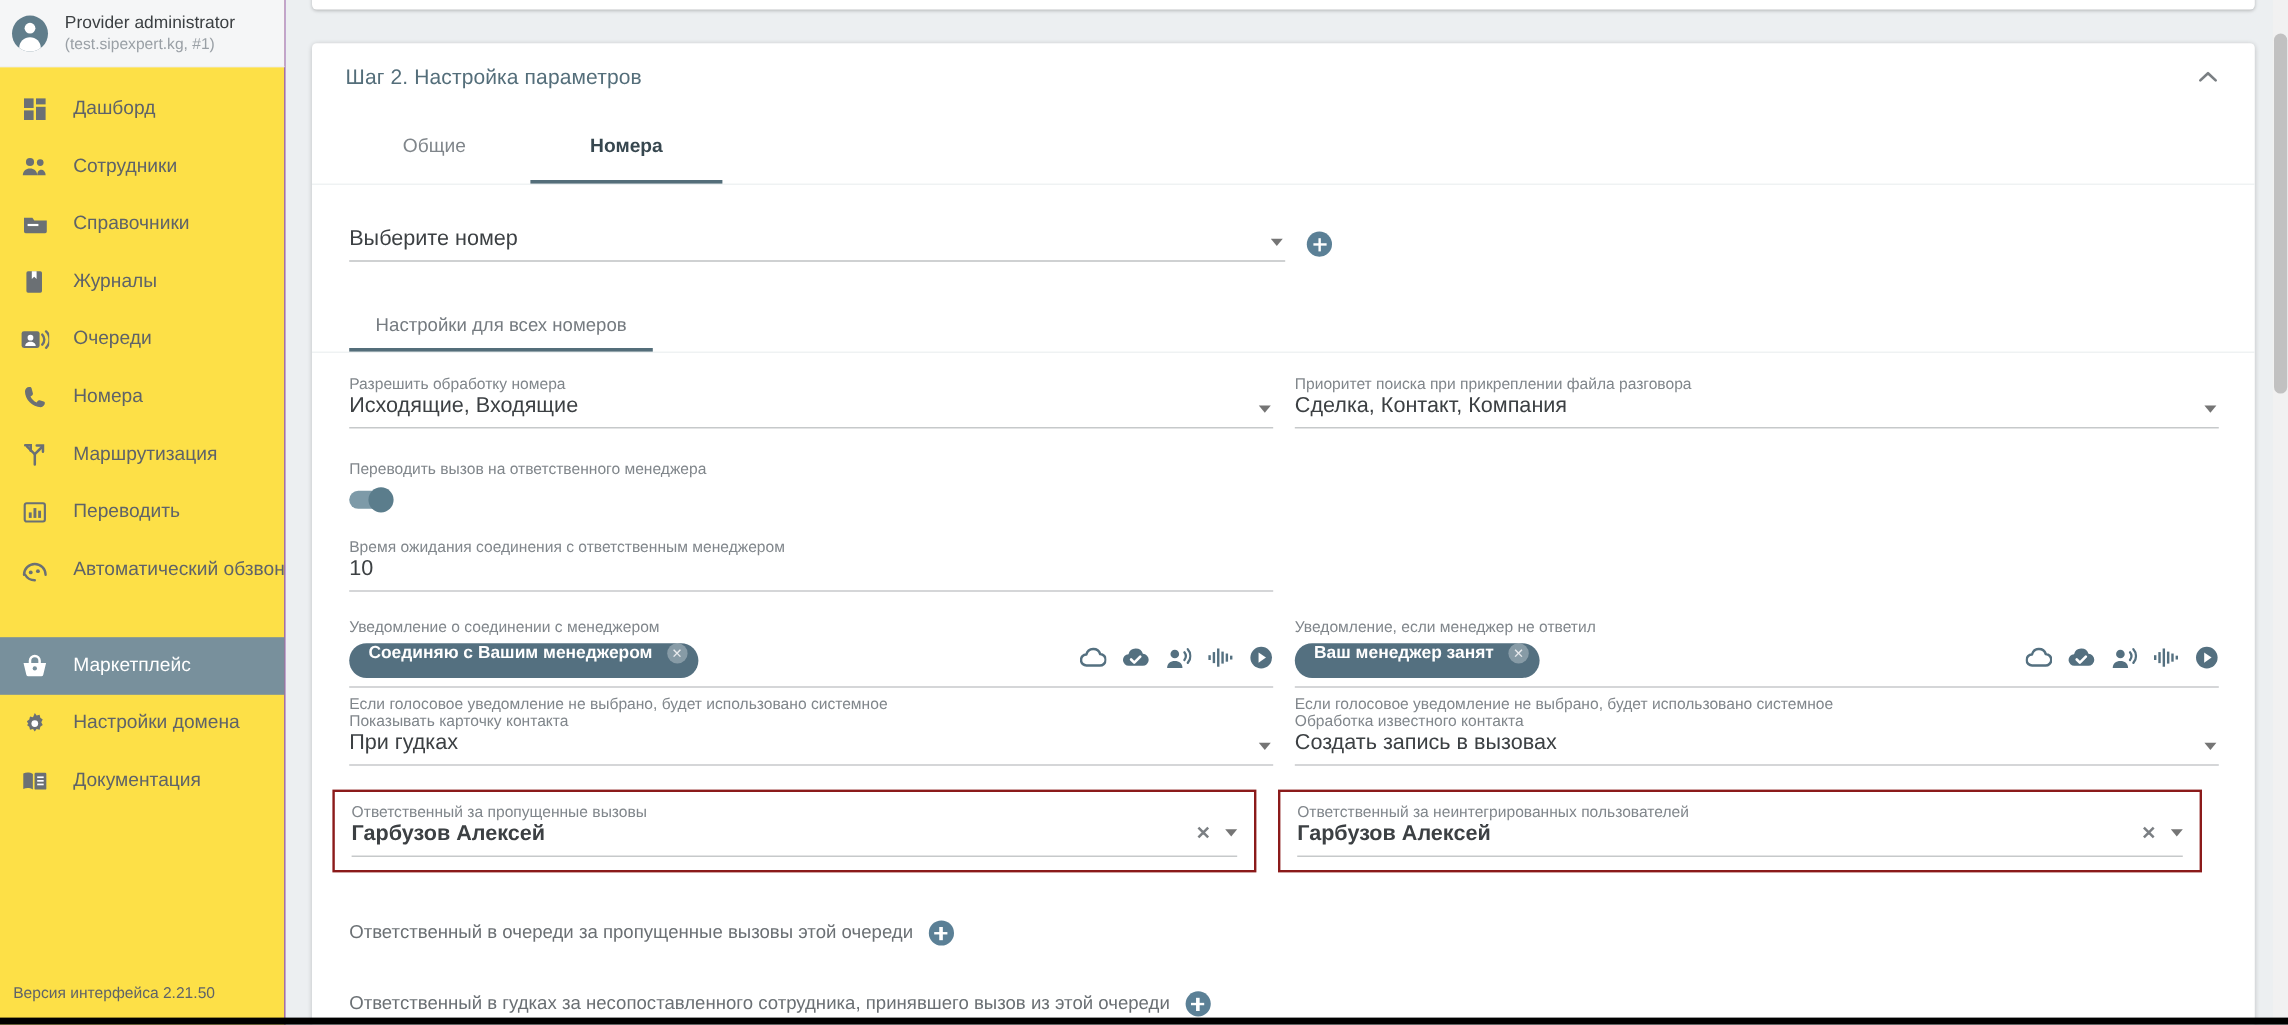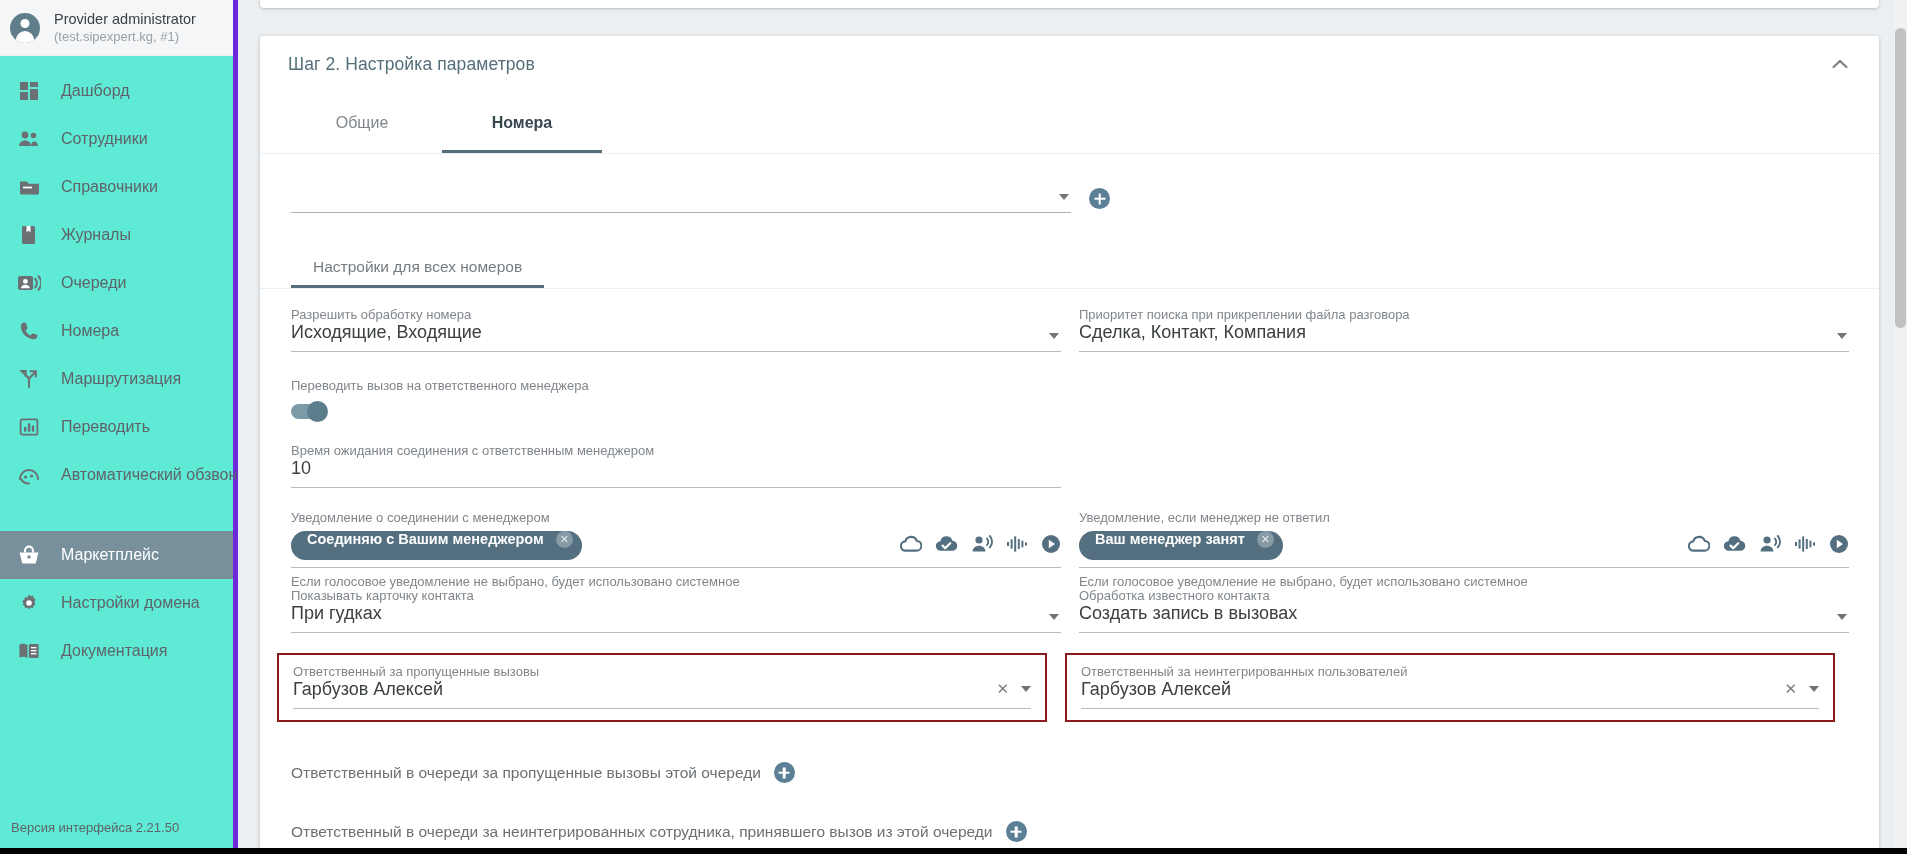--- a/index.html
+++ b/index.html
@@ -15,23 +15,23 @@
     width: 1907px; height: 854px;
     display: flex;
     background: #eceff1;
   }
 
   
   #sidebar {
     position: relative;
     width: 238px;
     height: 854px;
-    background: #5eead4;
+    background: #fde047;
     flex: 0 0 238px;
-    border-right: 5px solid #6d28d9;
+    border-right: 1px solid #6d28d9;
   }
   #account-block {
     height: 56px;
     background: #f5f6f7;
     display: flex;
     align-items: center;
     padding: 0 0 0 10px;
     border-bottom: 1px solid #f0f0f0;
   }
   #account-avatar {
@@ -346,20 +346,21 @@
   
   .hl-box {
     border: 2px solid #8b1a1a;
     padding: 9px 14px 11px 14px;
     background: #ffffff;
   }
   .hl-box .field-value-row {
     display: flex;
     align-items: center;
     justify-content: space-between;
+    font-weight: bold;
   }
   .clear-x {
     font-size: 15px;
     color: #7b7f83;
     cursor: pointer;
     margin-right: 12px;
   }
   .caret-static {
     width: 0; height: 0;
     border-left: 5px solid transparent;
@@ -592,20 +593,21 @@
         <div class="tab">
           <span>Общие</span>
         </div>
         <div class="tab active">
           <span>Номера</span>
         </div>
       </div>
 
       <div id="number-row">
         <div id="number-select">
+          <div id="number-select-value">Выберите номер</div>
           <span class="caret"></span>
         </div>
         <div id="add-number-btn"></div>
       </div>
 
       <div id="subtab-bar">
         <div id="subtab">
           <span>Настройки для всех номеров</span>
         </div>
       </div>
@@ -815,21 +817,21 @@
             </div>
           </div>
         </div>
 
         <div class="add-row" style="margin-top:40px;">
           <span>Ответственный в очереди за пропущенные вызовы этой очереди</span>
           <span class="add-btn"></span>
         </div>
 
         <div class="add-row" style="margin-top:38px;">
-          <span>Ответственный в очереди за неинтегрированных сотрудника, принявшего вызов из этой очереди</span>
+          <span>Ответственный в гудках за несопоставленного сотрудника, принявшего вызов из этой очереди</span>
           <span class="add-btn"></span>
         </div>
 
       </div>
     </div>
 
     <div id="scrollbar-track">
       <div id="scrollbar-thumb"></div>
     </div>
   </div>

